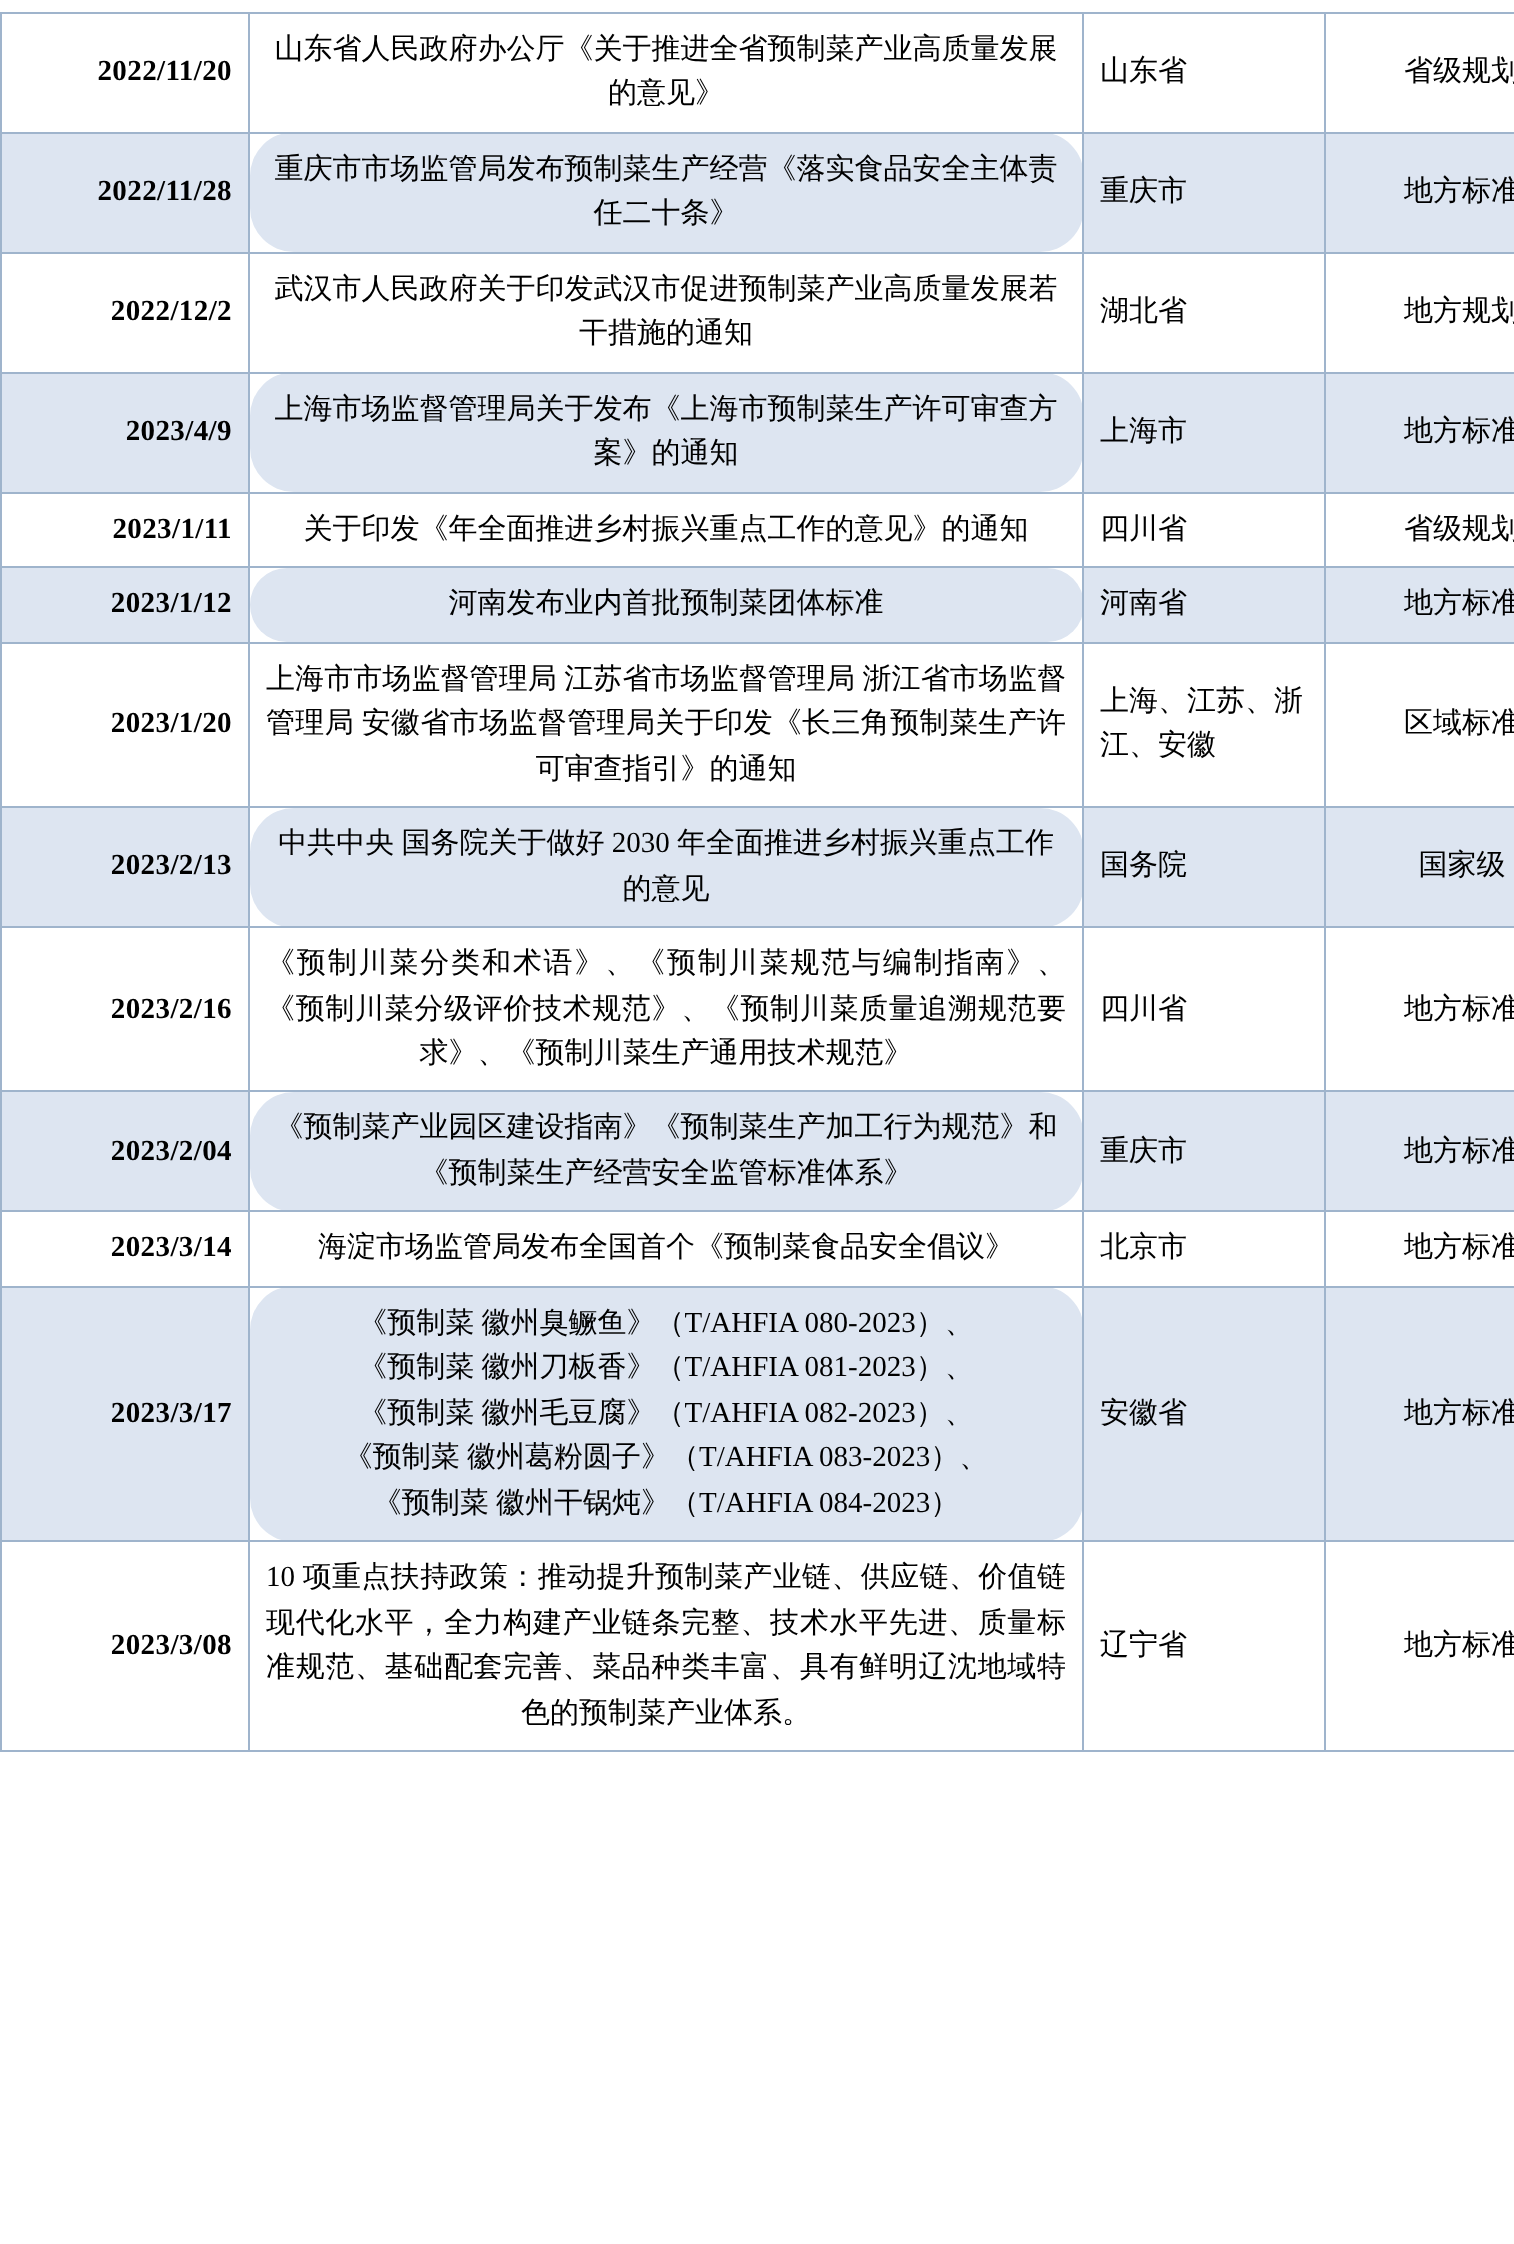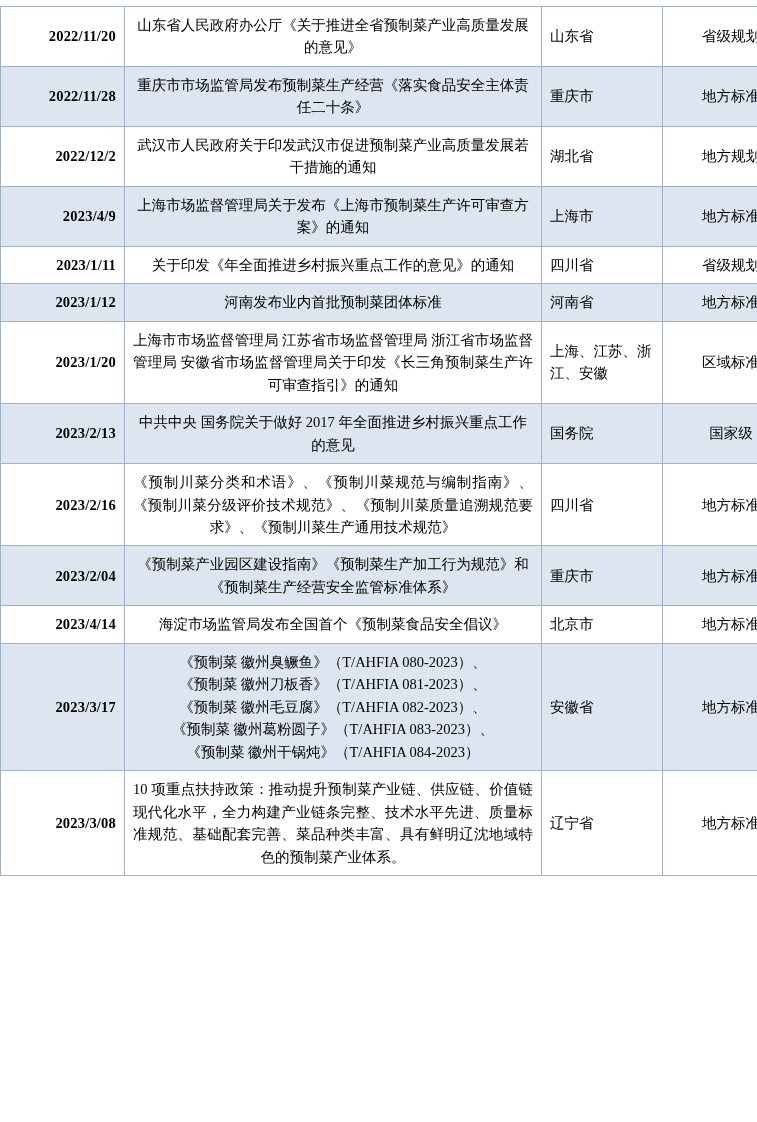--- a/index.html
+++ b/index.html
@@ -38,20 +38,21 @@
     font-weight: bold;
     font-family: Liberation Serif, serif;
     font-size: 14px;
     letter-spacing: 0.2px;
   }
   td.c-title {
     width: 400px;
     text-align: center;
     padding-left: 12px;
     padding-right: 12px;
+    border-radius: 22px;
   }
   td.c-title.justify {
     text-align: justify;
     text-align-last: center;
   }
   td.c-region {
     width: 104px;
     text-align: left;
   }
   td.c-type {
@@ -111,38 +112,38 @@
         <td class="c-type">地方标准</td>
       </tr>
       <tr class="row-plain">
         <td class="c-date">2023/1/20</td>
         <td class="c-title justify">上海市市场监督管理局  江苏省市场监督管理局  浙江省市场监督管理局  安徽省市场监督管理局关于印发《长三角预制菜生产许可审查指引》的通知</td>
         <td class="c-region">上海、江苏、浙江、安徽</td>
         <td class="c-type">区域标准</td>
       </tr>
       <tr class="row-alt">
         <td class="c-date">2023/2/13</td>
-        <td class="c-title">中共中央  国务院关于做好 2017 年全面推进乡村振兴重点工作的意见</td>
+        <td class="c-title">中共中央  国务院关于做好 2030 年全面推进乡村振兴重点工作的意见</td>
         <td class="c-region">国务院</td>
         <td class="c-type">国家级</td>
       </tr>
       <tr class="row-plain">
         <td class="c-date">2023/2/16</td>
         <td class="c-title justify">《预制川菜分类和术语》、《预制川菜规范与编制指南》、《预制川菜分级评价技术规范》、《预制川菜质量追溯规范要求》、《预制川菜生产通用技术规范》</td>
         <td class="c-region">四川省</td>
         <td class="c-type">地方标准</td>
       </tr>
       <tr class="row-alt">
         <td class="c-date">2023/2/04</td>
         <td class="c-title">《预制菜产业园区建设指南》《预制菜生产加工行为规范》和《预制菜生产经营安全监管标准体系》</td>
         <td class="c-region">重庆市</td>
         <td class="c-type">地方标准</td>
       </tr>
       <tr class="row-plain">
-        <td class="c-date">2023/4/14</td>
+        <td class="c-date">2023/3/14</td>
         <td class="c-title">海淀市场监管局发布全国首个《预制菜食品安全倡议》</td>
         <td class="c-region">北京市</td>
         <td class="c-type">地方标准</td>
       </tr>
       <tr class="row-alt">
         <td class="c-date">2023/3/17</td>
         <td class="c-title nowrapbreak">《预制菜  徽州臭鳜鱼》（T/AHFIA 080-2023）、
 《预制菜  徽州刀板香》（T/AHFIA 081-2023）、
 《预制菜  徽州毛豆腐》（T/AHFIA 082-2023）、
 《预制菜  徽州葛粉圆子》（T/AHFIA 083-2023）、

